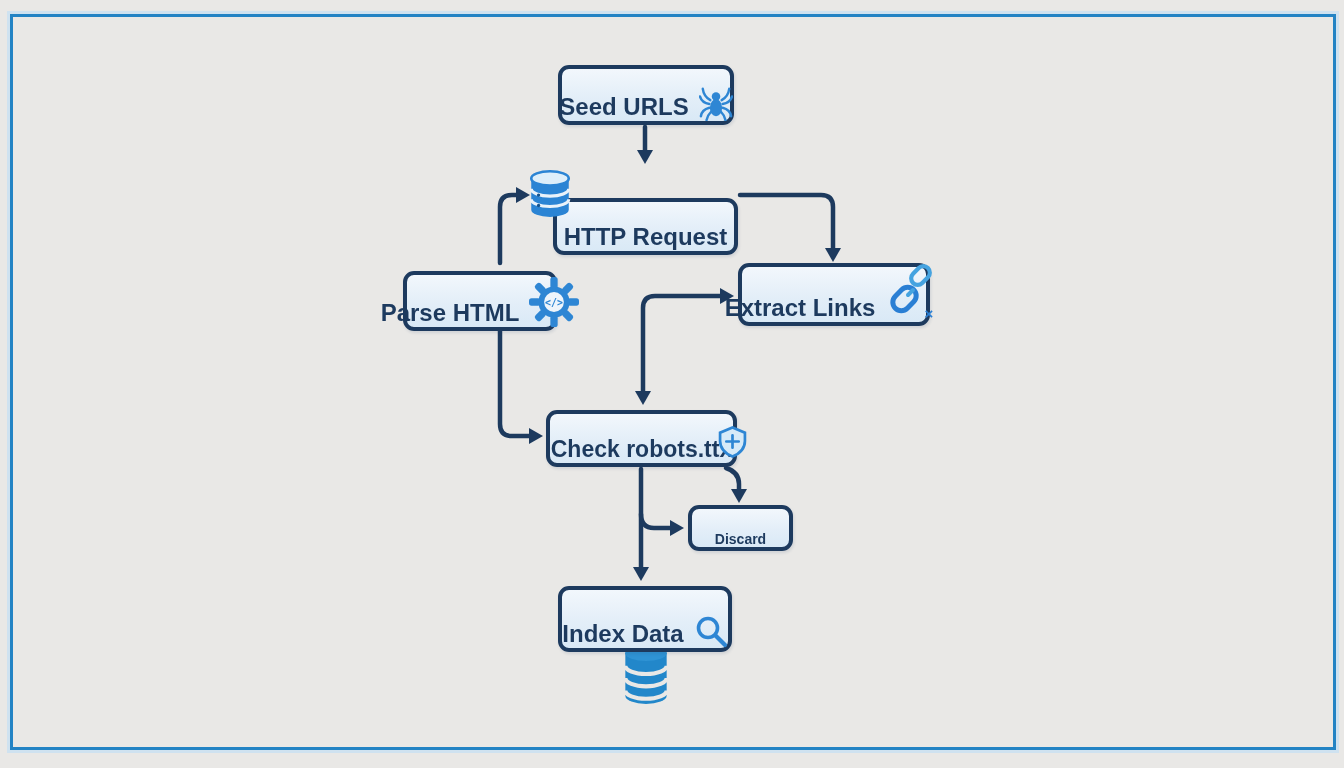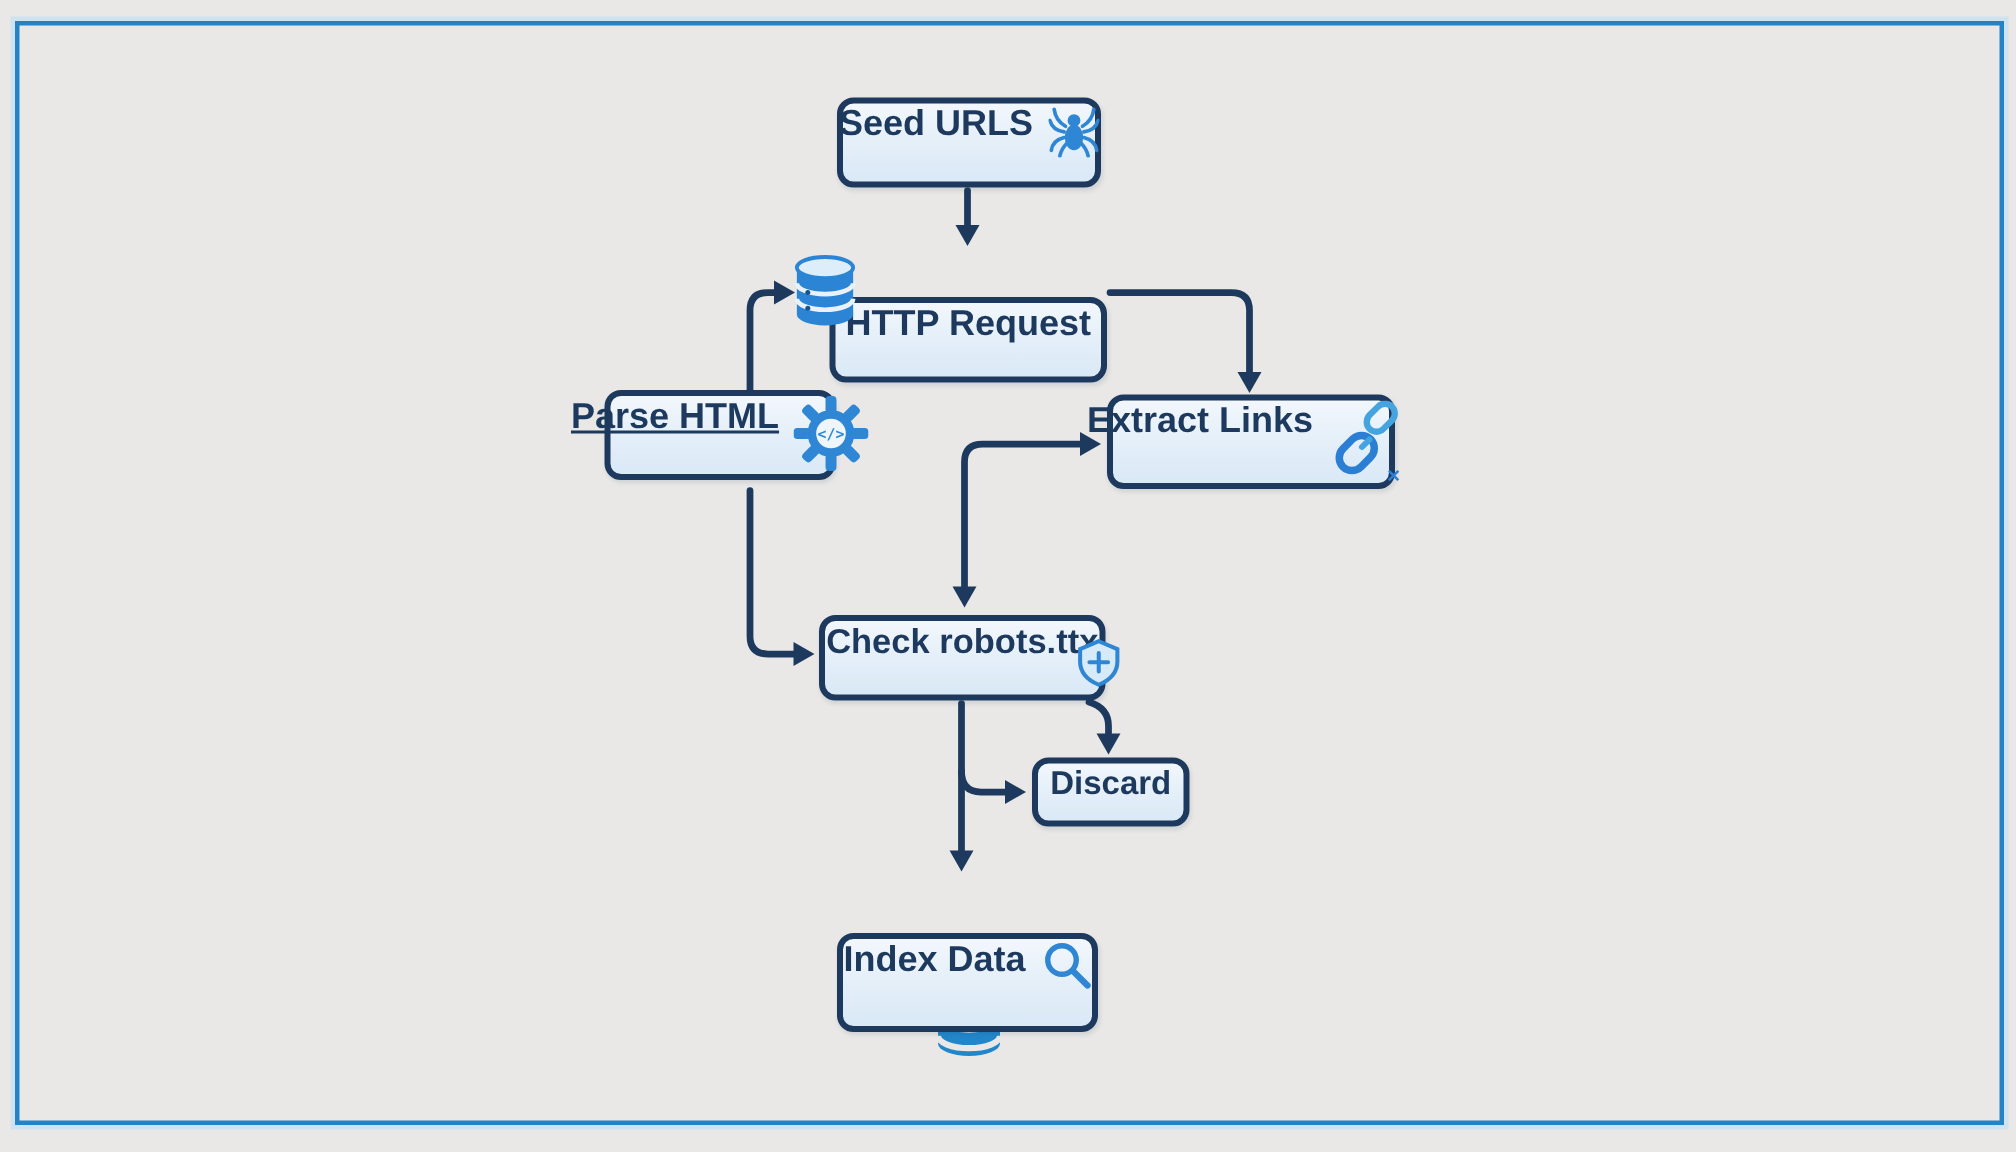--- a/index.html
+++ b/index.html
@@ -22,37 +22,37 @@
   .node{
     position:absolute;
     box-sizing:border-box;
     border:4px solid #1d3a5e;
     border-radius:11px;
     background:linear-gradient(180deg,#f2f7fc 0%,#e3eef8 55%,#d9e9f6 100%);
     color:#1d3a5e;
     font-weight:bold;
     font-size:24px;
     display:flex;
-    align-items:flex-start;
+    align-items:flex-end;
     justify-content:center;
     gap:10px;
     white-space:nowrap;
     z-index:3;
     box-shadow:1px 2px 3px rgba(30,58,95,0.12);
   }
   .node .lbl{display:inline-block;}
   .icon{display:inline-flex;align-items:center;justify-content:center;}
   .abs-icon{position:absolute;z-index:4;}
   #node-seed   {left:558px;top:65px; width:176px;height:60px;}
   #node-http   {left:553px;top:166px;width:185px;height:57px;margin-top:32px;}
-  #node-parse  {left:403px;top:260px;width:154px;height:60px;text-decoration:underline;}
+  #node-parse  {left:403px;top:271px;width:154px;height:60px;}
   #node-extract{left:738px;top:263px;width:192px;height:63px;padding-right:28px;}
   #node-robots {left:546px;top:410px;width:191px;height:57px;font-size:23px;}
-  #node-discard{left:688px;top:505px;width:105px;height:46px;font-size:22px;}
-  #node-index  {left:558px;top:586px;width:174px;height:66px;margin-top:36px;}
+  #node-discard{left:688px;top:505px;width:105px;height:46px;font-size:14px;}
+  #node-index  {left:558px;top:586px;width:174px;height:66px;}
   #http-db-icon{left:527px;top:169px;}
   #robots-shield-icon{position:absolute;left:-15px;top:12px;z-index:5;}
   #extract-link-icon{margin-right:-22px;}
   #db-stack{left:619px;top:644px;z-index:2;}
   .shield-holder{position:absolute;right:0;top:0;width:0;height:0;}
 </style>
 </head>
 <body>
 
 <div class="canvas">

